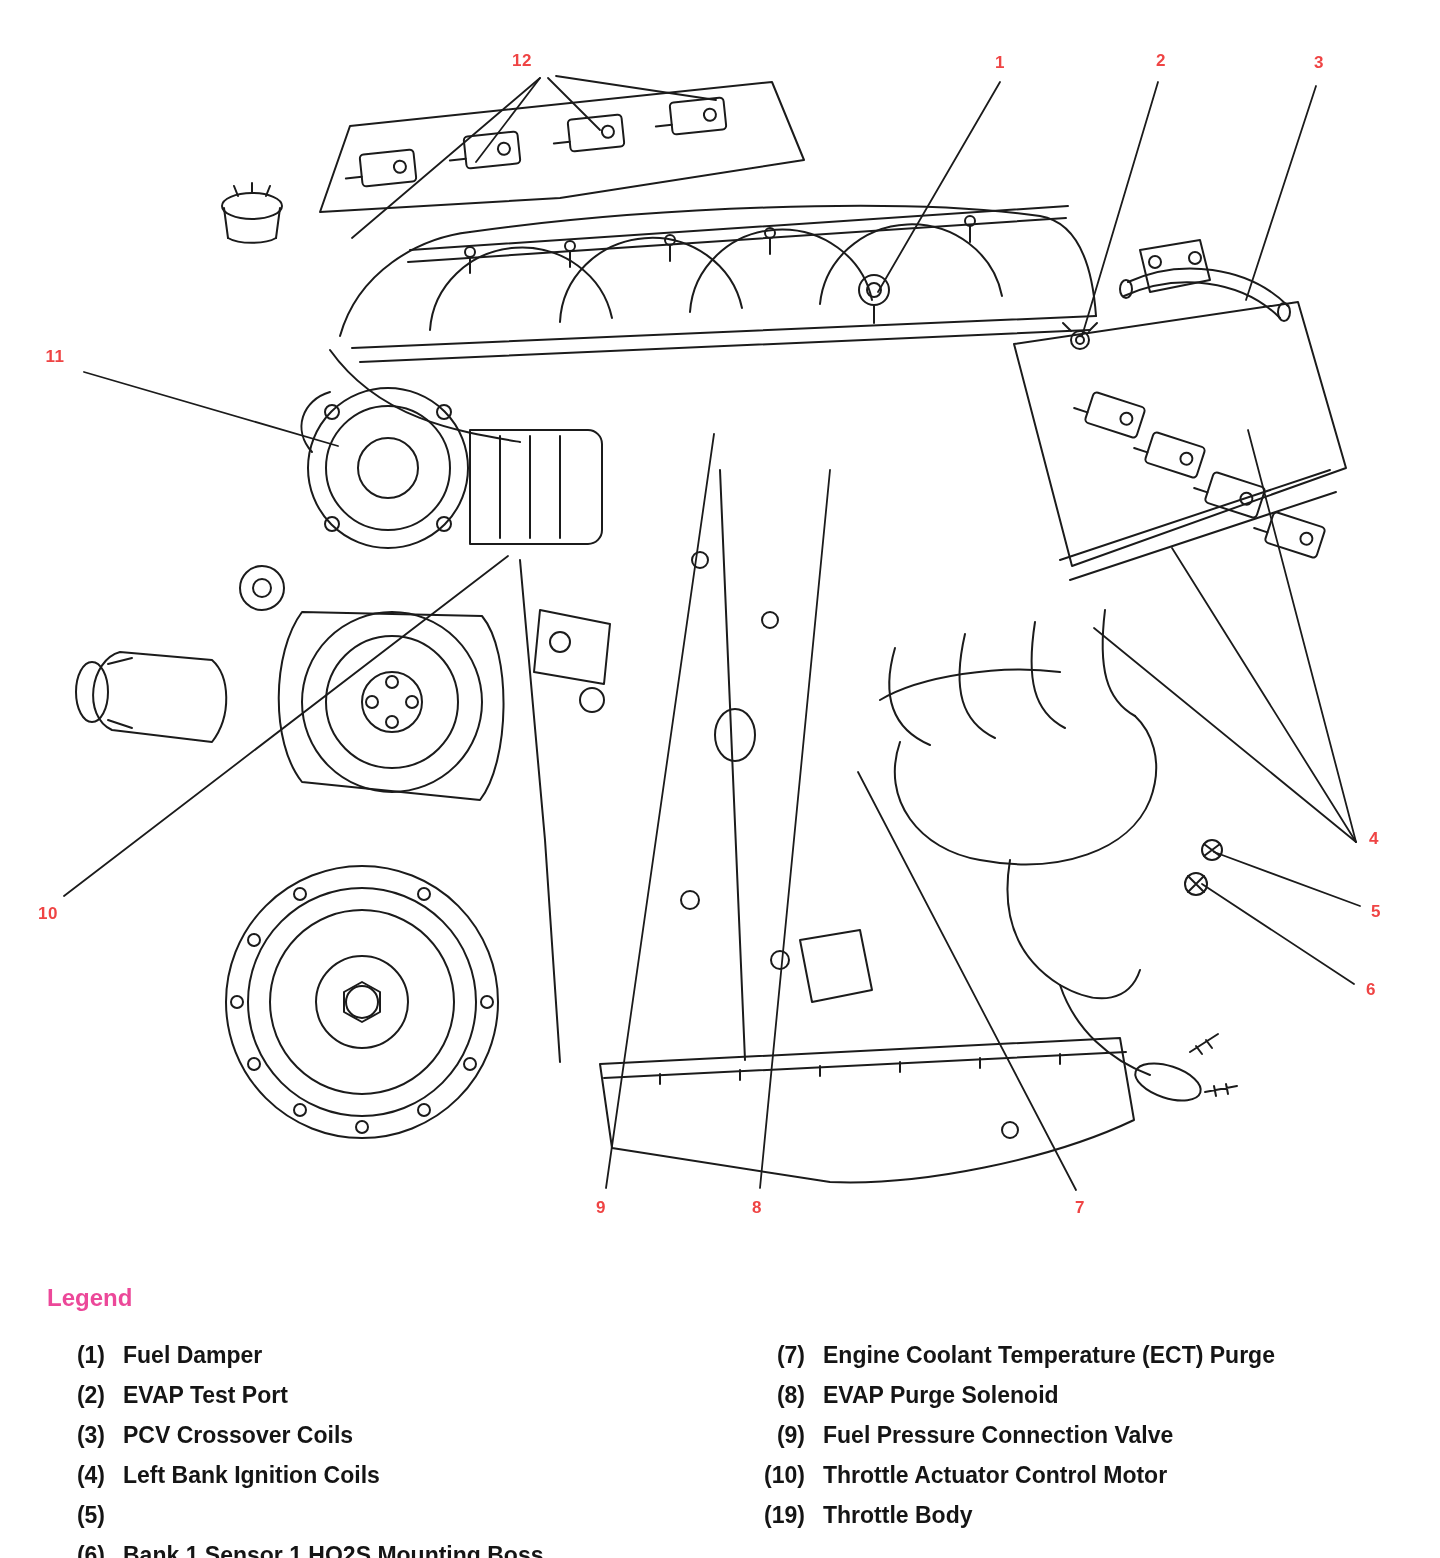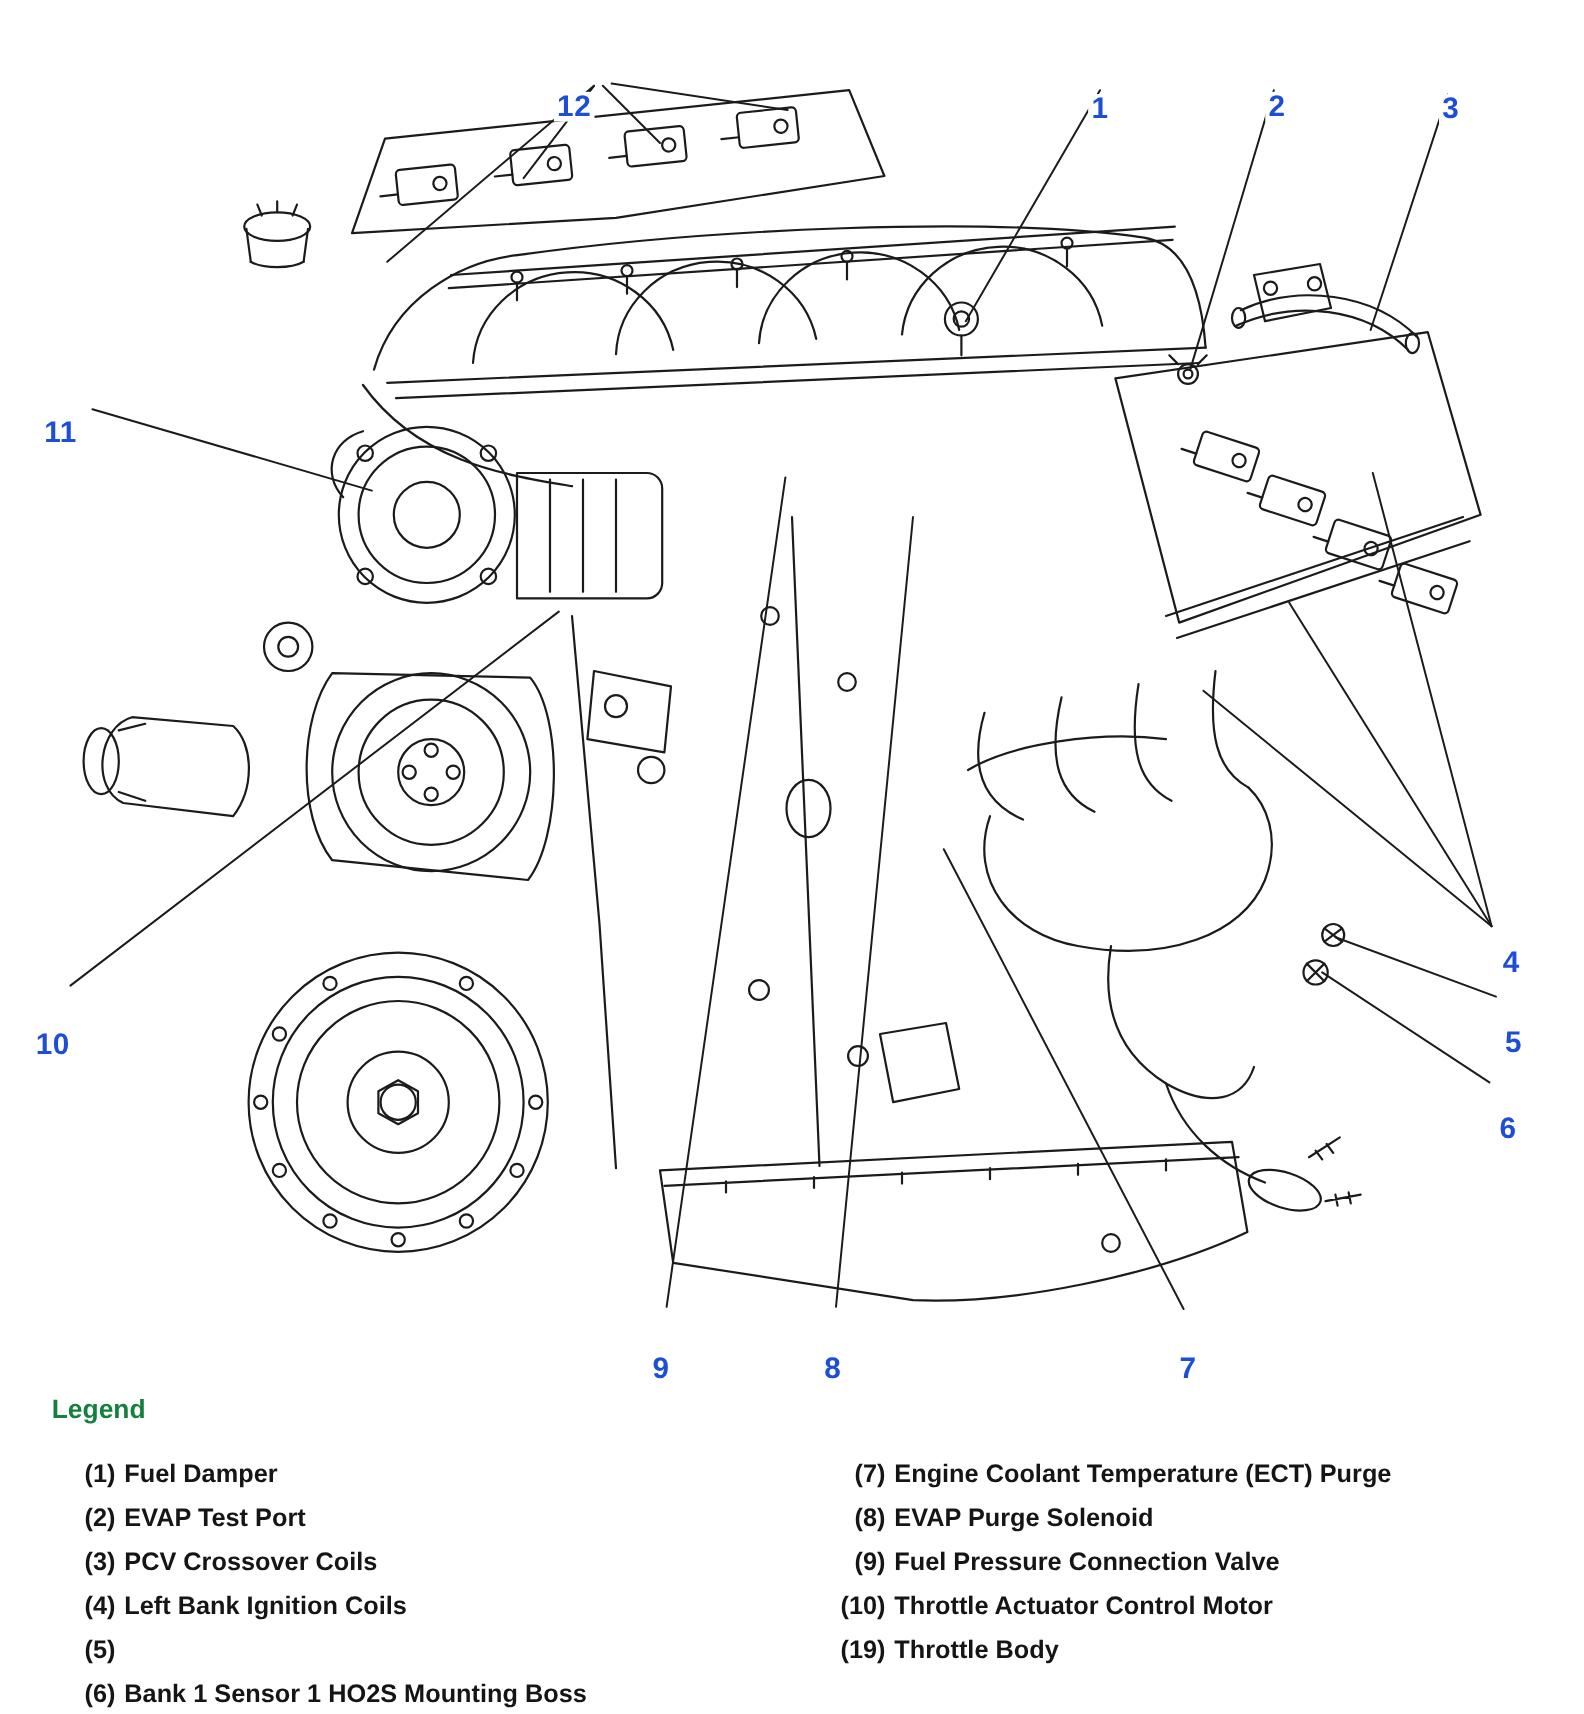--- a/index.html
+++ b/index.html
@@ -9,40 +9,39 @@
     background:#ffffff;
     font-family:"Liberation Sans", sans-serif;
     color:#151515;
     overflow:hidden;
   }
   .stage{position:absolute;left:0;top:0;width:1440px;height:1250px;}
   .stage svg{position:absolute;left:0;top:0;}
   .callout{
     position:absolute;
     transform:translate(-50%,-50%);
-    font-size:27px;
+    font-size:17px;
     font-weight:600;
     letter-spacing:.5px;
-    color:#1d4ed8;
+    color:#ef4444;
     background:#ffffff;
     padding:0 3px;
     line-height:1;
-    margin-top:37px;
   }
   .legend{position:absolute;left:47px;top:1268px;width:1360px;}
   .legend-title{
-    font-size:24px;font-weight:700;margin-bottom:30px;color:#15803d;
+    font-size:24px;font-weight:700;margin-bottom:30px;color:#ec4899;margin-top:16px;
   }
   .legend-cols{display:flex;}
   .legend-col{display:flex;flex-direction:column;}
   .legend-col.left{width:700px;}
   .legend-col.right{width:640px;}
   .legend-row{display:flex;align-items:baseline;margin-bottom:13px;font-size:23px;font-weight:600;color:#151515;}
   .legend-row .num{flex:0 0 58px;text-align:right;}
-  .legend-row .lbl{margin-left:8px;}
+  .legend-row .lbl{margin-left:18px;}
 </style>
 </head>
 <body>
 
 <div class="page">
 
   <div class="stage">
 
     <svg viewBox="0 0 1440 1250" width="1440" height="1250">
       <g stroke="#1b1b1b" fill="none" stroke-width="2" stroke-linecap="round" stroke-linejoin="round">

